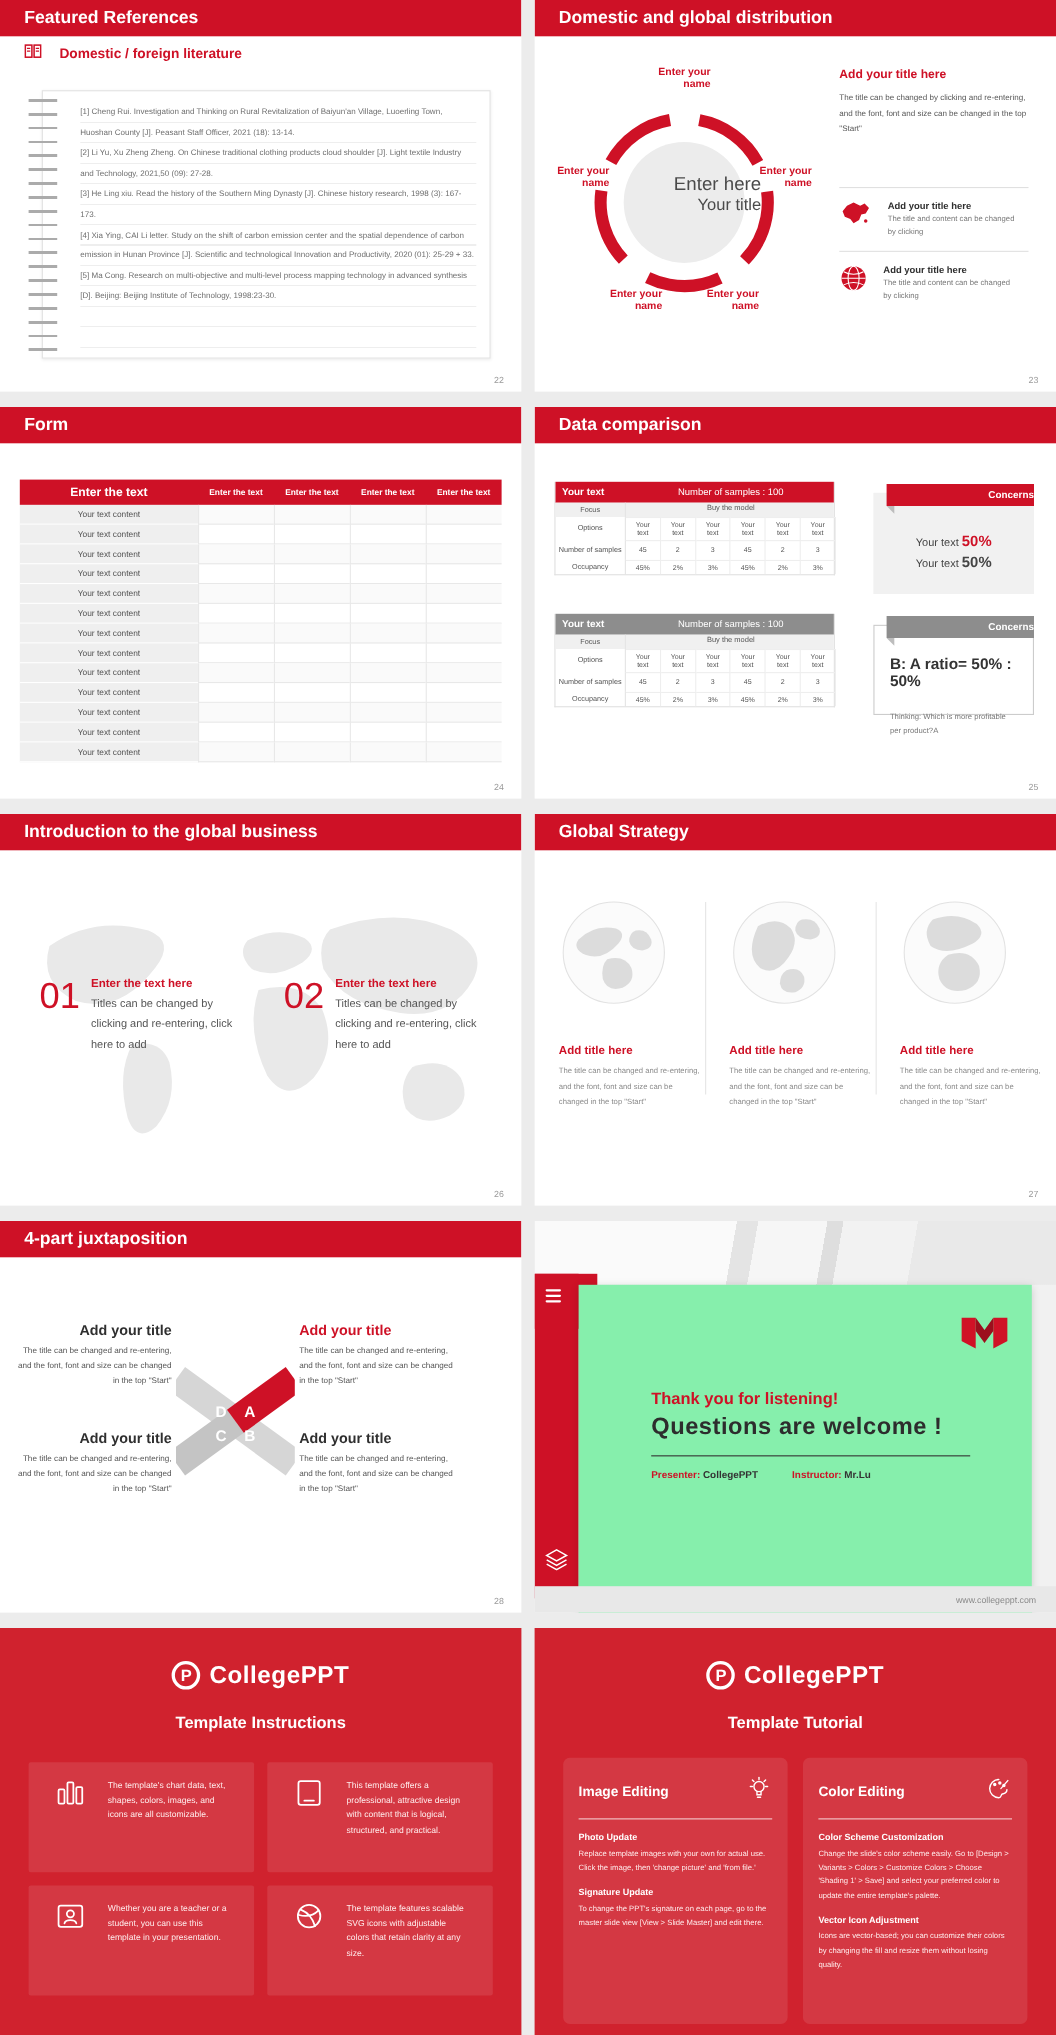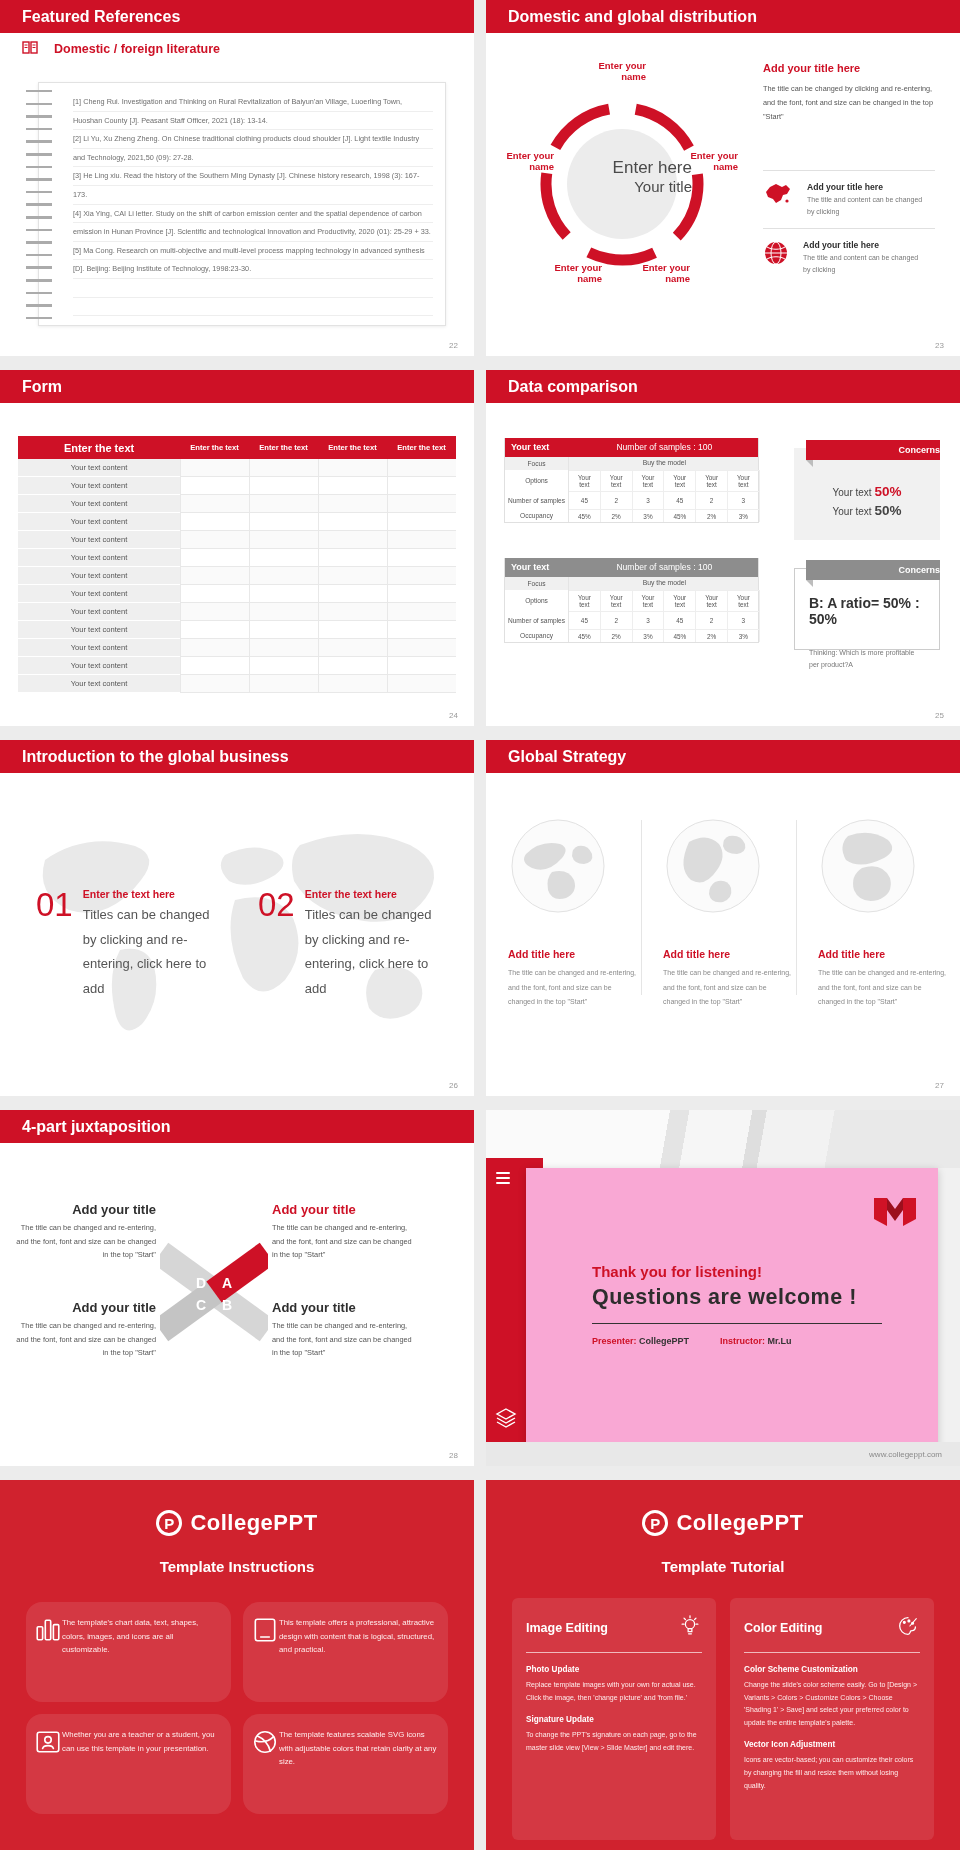--- a/index.html
+++ b/index.html
@@ -60,59 +60,59 @@
   .cbody.bordered{background:#fff;border:1px solid #ccc}
   .cline{font-size:10px;color:#444;text-align:center;margin-top:4px}
   .cline .big{font-size:13.5px;font-weight:bold}
   .ratio{font-weight:bold;font-size:14px;color:#333;margin:26px 0 20px 14px}
   .think{font-size:7px;color:#777;line-height:1.7;margin-left:14px;width:110px}
   
   .worldmap{position:absolute;left:0;top:60px}
   .numitem{position:absolute;display:flex;gap:10px}
   .bignum{font-size:33px;font-weight:normal;color:#ce1126;line-height:1}
   .ni-title{font-weight:bold;font-size:10.5px;color:#ce1126;margin-bottom:3px}
-  .ni-body{font-size:13px;color:#555;line-height:1.9;width:140px}
+  .ni-body{font-size:10px;color:#555;line-height:1.9;width:140px}
   
   .gcol{position:absolute;width:130px}
   .vdiv{position:absolute;top:80px;height:175px;border-left:1px solid #e5e5e5}
   .g-title{font-weight:bold;font-size:10.5px;color:#ce1126}
   .g-body{font-size:7px;color:#8a8a8a;line-height:2.1;margin-top:6px}
   
   .jux{position:absolute;width:140px}
   .jx-title{font-weight:bold;font-size:13px;color:#2f2f2f}
   .jx-title.red{color:#ce1126}
   .jx-body{font-size:7.4px;color:#555;line-height:1.85;margin-top:4px}
   .ta-r{text-align:right}
   
   .ty{background:#f1f1f1}
   .ty-topband{position:absolute;left:0;top:0;right:0;height:58px;background:linear-gradient(100deg,#fafafa 0 38%,#e4e4e4 38% 42%,#f6f6f6 42% 55%,#dedede 55% 58%,#f2f2f2 58% 72%,#e9e9e9 72% 100%)}
   .ty-side{position:absolute;left:0;top:48px;width:40px;height:295px;background:#ce1126}
   .ty-tab{position:absolute;left:0;top:48px;width:57px;height:50px;background:#ce1126}
   .burger{position:absolute;left:10px;top:62px;width:14px}
   .burger i{display:block;height:2px;background:#fff;margin-bottom:3px;border-radius:1px}
   .layers-ic{position:absolute;left:9px;top:298px}
-  .ty-card{position:absolute;left:40px;top:58px;width:412px;height:352px;background:#f9a8d4;box-shadow:0 2px 8px rgba(0,0,0,.18)}
+  .ty-card{position:absolute;left:40px;top:58px;width:412px;height:352px;background:#86efac;box-shadow:0 2px 8px rgba(0,0,0,.18)}
   .ty-line1{position:absolute;left:66px;top:95px;font-size:15px;font-weight:bold;color:#ce1126}
   .ty-line2{position:absolute;left:66px;top:117px;font-size:21.5px;font-weight:bold;color:#2d2d2d;letter-spacing:.5px}
   .ty-rule{position:absolute;left:66px;top:155px;width:290px;border-top:1.5px solid #333}
   .ty-pres{position:absolute;left:66px;top:168px;font-size:9px;font-weight:bold;color:#333}
   .ty-pres .lbl{color:#ce1126}
   .ty-grid{position:absolute;left:10px;right:10px;bottom:8px;height:72px;background-image:radial-gradient(#dfc6c6 .6px,transparent .7px);background-size:7px 5px;opacity:.55}
   .ty-redbar{position:absolute;left:26px;bottom:3px;width:312px;height:4px;background:#ce1126}
   .mlogo{position:absolute;right:22px;top:28px}
   .ty-footer{position:absolute;left:0;right:0;bottom:0;height:24px;background:#e8e8e8}
   .ty-url{position:absolute;right:18px;bottom:7px;font-size:8px;color:#8a8a8a}
   
   .panel{position:absolute;top:1480px;width:474px;height:370px;background:#d0222e;color:#fff}
   .logo-row{position:absolute;top:30px;left:0;right:0;display:flex;justify-content:center;align-items:center;gap:8px}
   .circle-p{width:26px;height:26px;border:3px solid #fff;border-radius:50%;display:flex;align-items:center;justify-content:center;font-weight:bold;font-size:15px}
   .logo-name{font-size:22px;font-weight:bold;letter-spacing:.5px}
   .panel-head{position:absolute;top:78px;left:0;right:0;text-align:center;font-weight:bold;font-size:15px}
   .cards2x2{position:absolute;left:26px;right:26px;top:122px;display:grid;grid-template-columns:1fr 1fr;gap:12px}
-  .icard{background:rgba(255,255,255,.1);border-radius:16px;padding:14px 8px;display:flex;gap:0;min-height:100px}
+  .icard{background:rgba(255,255,255,.1);border-radius:2px;padding:14px 24px;display:flex;gap:20px;min-height:100px}
   .icard p{font-size:7.8px;line-height:1.75;color:#ffecec}
   .tcards{position:absolute;left:26px;right:26px;top:118px;display:grid;grid-template-columns:1fr 1fr;gap:14px}
   .tcard{background:rgba(255,255,255,.1);border-radius:6px;padding:16px 14px;height:242px;overflow:hidden}
   .tc-head{display:flex;justify-content:space-between;align-items:center}
   .tc-title{font-weight:bold;font-size:12.5px}
   .tc-rule{border-top:1px solid rgba(255,255,255,.65);margin:10px 0 12px}
   .tc-sub{font-weight:bold;font-size:8.2px;margin-bottom:5px}
   .tc-body{font-size:7px;line-height:1.8;color:#ffecec;margin-bottom:11px}
 </style>
 </head>

